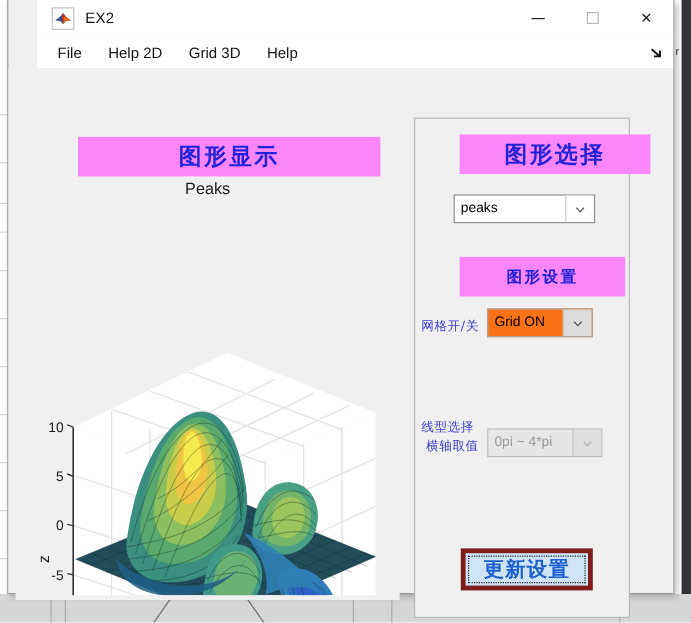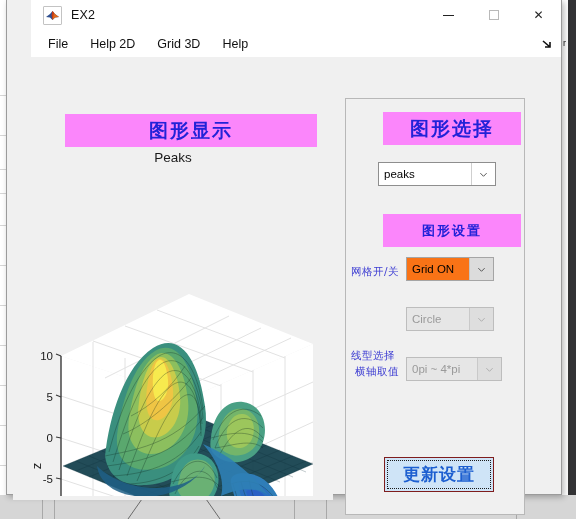--- a/index.html
+++ b/index.html
@@ -73,21 +73,21 @@
 
   
   .banner{
     position:absolute;background:#fb86fb;
     display:flex;align-items:center;justify-content:center;
     color:#2222d8;font-weight:bold;
     font-family:"DejaVu Serif","Liberation Serif",serif;
     letter-spacing:2px;
   }
   #banner-display{left:58px;top:57px;width:252px;height:33px;font-size:19px;}
-  #banner-select{left:376px;top:55px;width:138px;height:33px;font-size:19px;}
+  #banner-select{left:376px;top:55px;width:159px;height:33px;font-size:19px;}
   #banner-settings{left:376px;top:157px;width:138px;height:33px;font-size:13px;}
 
   
   .plot-wrap{position:absolute;left:6px;top:93px;width:320px;height:350px;background:#f0f0f0;}
   .plot-title{
     position:absolute;left:0;top:0;width:320px;text-align:center;
     font-size:13.5px;color:#1a1a1a;
   }
   .plot-svg{position:absolute;left:0;top:16px;}
 
@@ -115,21 +115,21 @@
   }
   .combo.gray{background:#f97316;border-color:#a5a5a5;color:#000;}
   .combo.gray .arrowbox{background:#dcdcdc;border-left:1px solid #c4c4c4;}
   .combo.disabled{background:#e6e6e6;border-color:#bdbdbd;color:#9a9a9a;}
   .combo.disabled .arrowbox{background:#dedede;border-left:1px solid #c9c9c9;}
   .chev{width:9px;height:9px;}
 
   .update-btn{
     position:absolute;left:377px;top:400px;width:110px;height:35px;
     box-sizing:border-box;
-    background:#cfe4f7;border:1px solid #7f1d1d;
+    background:#cfe4f7;border:4px solid #7f1d1d;
     display:flex;align-items:center;justify-content:center;
   }
   .update-inner{
     position:absolute;left:2px;top:2px;right:2px;bottom:2px;
     border:1px dotted #1a1a1a;
     display:flex;align-items:center;justify-content:center;
   }
   .update-label{
     color:#1d5fd0;font-weight:bold;font-size:17px;letter-spacing:1px;
     font-family:"DejaVu Serif","Liberation Serif",serif;
@@ -410,28 +410,20 @@
       <div class="combo gray" style="left:399px;top:200px;width:88px;height:24px;">
         <span class="txt">Grid ON</span>
         <span class="arrowbox">
           <svg class="chev" viewBox="0 0 10 10">
               <path d="M1.5 3.5 L5 7 L8.5 3.5" stroke="#555" stroke-width="1.1" fill="none"></path>
             </svg>
         </span>
       </div>
 
       <span class="ctl-label" style="left:344px;top:258px;margin-top:34px;">线型选择</span>
-      <div class="combo disabled" style="left:399px;top:250px;width:88px;height:24px;">
-        <span class="txt">Circle</span>
-        <span class="arrowbox">
-          <svg class="chev" viewBox="0 0 10 10">
-              <path d="M1.5 3.5 L5 7 L8.5 3.5" stroke="#aeaeae" stroke-width="1.1" fill="none"></path>
-            </svg>
-        </span>
-      </div>
 
       <span class="ctl-label" style="left:348px;top:308px;">横轴取值</span>
       <div class="combo disabled" style="left:399px;top:300px;width:96px;height:24px;">
         <span class="txt">0pi ~ 4*pi</span>
         <span class="arrowbox">
           <svg class="chev" viewBox="0 0 10 10">
               <path d="M1.5 3.5 L5 7 L8.5 3.5" stroke="#aeaeae" stroke-width="1.1" fill="none"></path>
             </svg>
         </span>
       </div>

